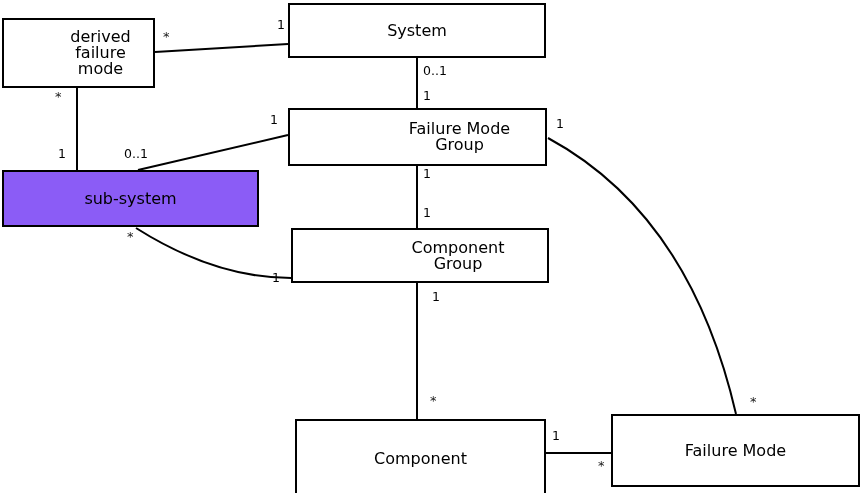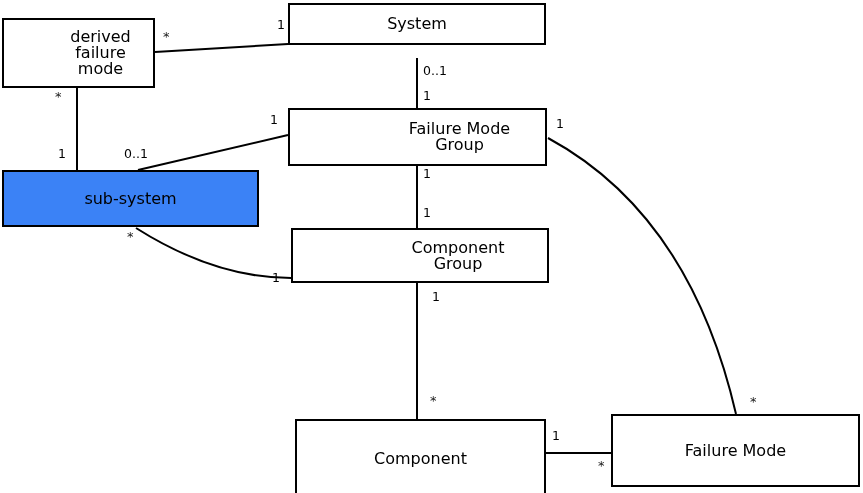--- a/index.html
+++ b/index.html
@@ -75,28 +75,28 @@
         <path d="M 548 138 Q 690 215 736 414" stroke="#000000" fill="none"></path>
       </g>
   </svg>
 
   <div id="boxes-layer">
       <div class="uml-box" style="left: 2px; top: 18px; width: 153px; height: 70px; border-color: rgb(0, 0, 0); background: rgb(255, 255, 255);">
         <div class="uml-box-label" style="transform: translate(-50%, -50%) translateX(22px); color: rgb(0, 0, 0);">derived
 failure
 mode</div>
       </div>
-      <div class="uml-box" style="left: 288px; top: 3px; width: 258px; height: 42px; border-color: rgb(0, 0, 0); background: rgb(255, 255, 255);">
+      <div class="uml-box" style="left: 288px; top: 3px; width: 258px; height: 55px; border-color: rgb(0, 0, 0); background: rgb(255, 255, 255);">
         <div class="uml-box-label" style="transform: translate(-50%, -50%) translateX(0px); color: rgb(0, 0, 0);">System</div>
       </div>
       <div class="uml-box" style="left: 288px; top: 108px; width: 259px; height: 58px; border-color: rgb(0, 0, 0); background: rgb(255, 255, 255);">
         <div class="uml-box-label" style="transform: translate(-50%, -50%) translateX(42px); color: rgb(0, 0, 0);">Failure Mode
 Group</div>
       </div>
-      <div class="uml-box" style="left: 2px; top: 170px; width: 257px; height: 57px; border-color: rgb(0, 0, 0); background: #3b82f6;">
+      <div class="uml-box" style="left: 2px; top: 170px; width: 257px; height: 57px; border-color: rgb(0, 0, 0); background: #8b5cf6;">
         <div class="uml-box-label" style="transform: translate(-50%, -50%) translateX(0px); color: rgb(0, 0, 0);">sub-system</div>
       </div>
       <div class="uml-box" style="left: 291px; top: 228px; width: 258px; height: 55px; border-color: rgb(0, 0, 0); background: rgb(255, 255, 255);">
         <div class="uml-box-label" style="transform: translate(-50%, -50%) translateX(38px); color: rgb(0, 0, 0);">Component
 Group</div>
       </div>
       <div class="uml-box" style="left: 295px; top: 419px; width: 251px; height: 80px; border-color: rgb(0, 0, 0); background: rgb(255, 255, 255);">
         <div class="uml-box-label" style="transform: translate(-50%, -50%) translateX(0px); color: rgb(0, 0, 0);">Component</div>
       </div>
       <div class="uml-box" style="left: 611px; top: 414px; width: 249px; height: 73px; border-color: rgb(0, 0, 0); background: rgb(255, 255, 255);">

